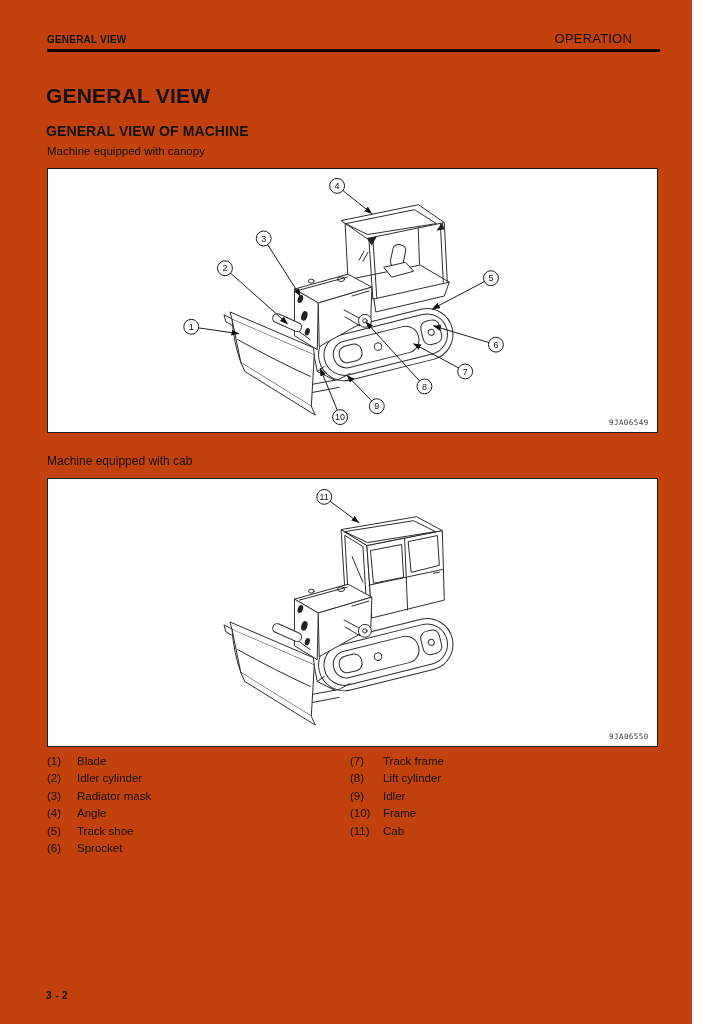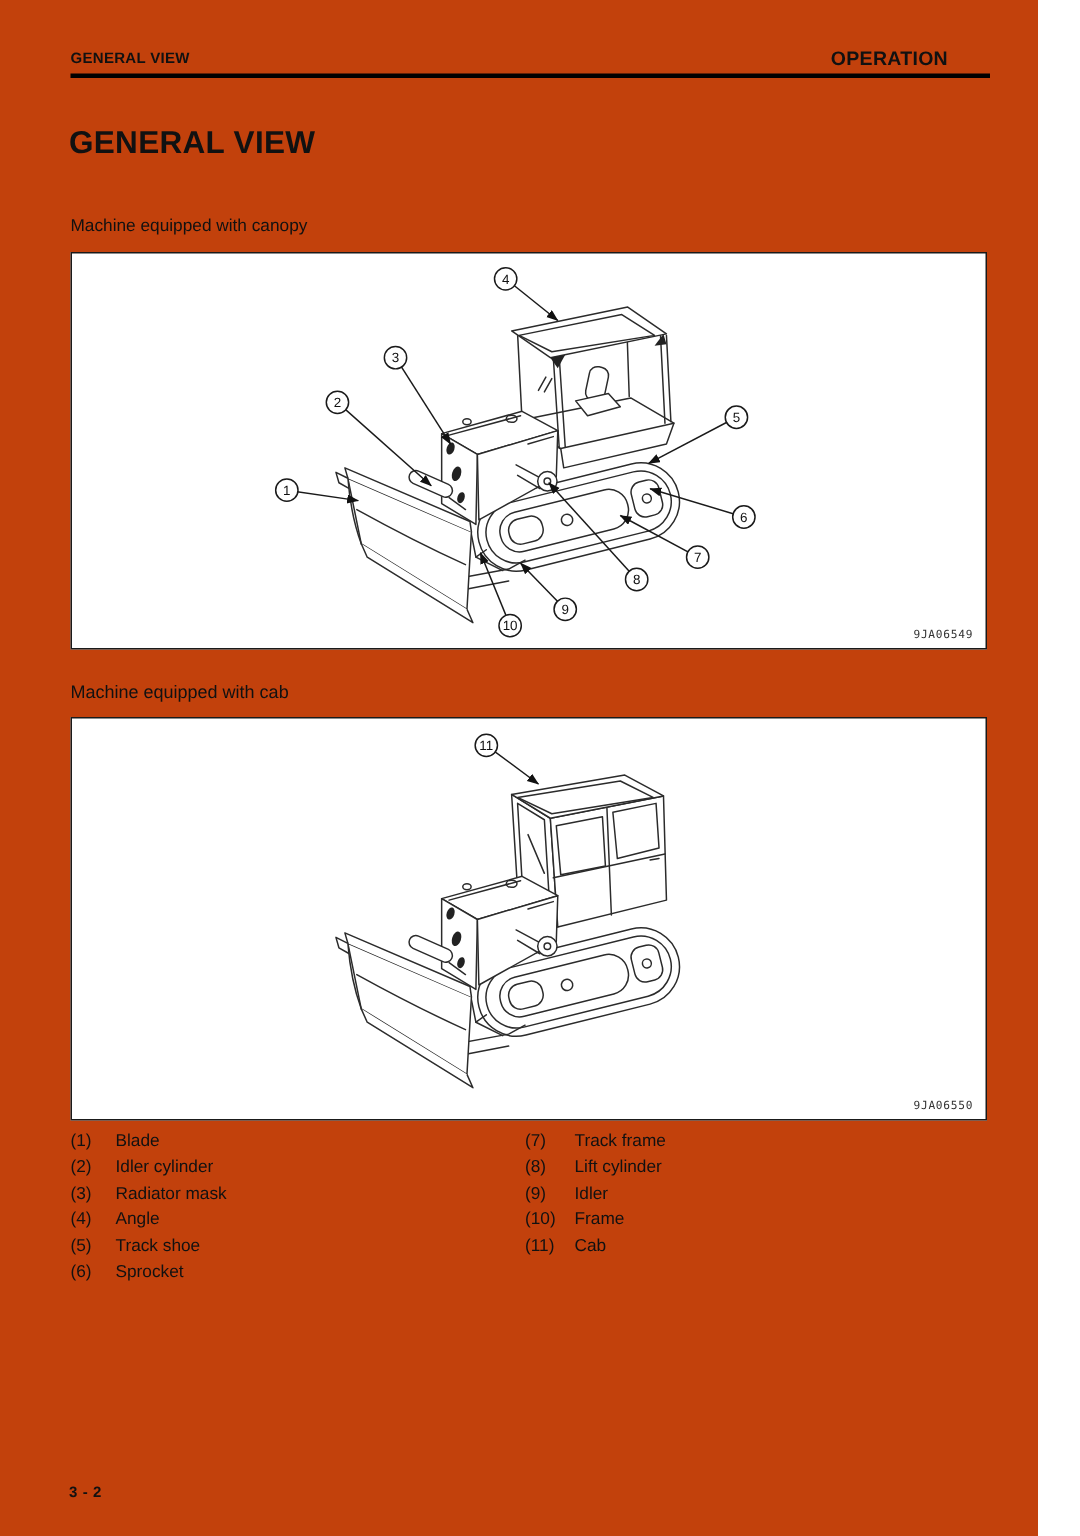--- a/index.html
+++ b/index.html
@@ -2,21 +2,21 @@
 <html><head>
 <meta charset="utf-8">
 <style>
   * { margin:0; padding:0; box-sizing:border-box; }
   html,body { background:#fff; }
   .page {
     position:relative; width:692px; height:1024px; background:#c2410c;
     font-family:"Liberation Sans", sans-serif; color:#111; overflow:hidden;
   }
   .hdr-left  { position:absolute; left:47px; top:34px; font-size:10px; font-weight:bold; letter-spacing:.2px; }
-  .hdr-right { position:absolute; right:60px; top:31px; font-size:13px; font-weight:bold; letter-spacing:.2px; }
+  .hdr-right { position:absolute; right:60px; top:31px; font-size:13px; font-weight:normal; letter-spacing:.2px; }
   .hdr-rule  { position:absolute; left:47px; top:49px; width:613px; height:3px; background:#000; }
   .h1 { position:absolute; left:46px; top:84px;  font-size:21px; font-weight:bold; letter-spacing:.2px; }
   .h2 { position:absolute; left:46px; top:123px; font-size:14px; font-weight:bold; letter-spacing:.1px; }
   .cap1 { position:absolute; left:47px; top:145px; font-size:11.5px; }
   .cap2 { position:absolute; left:47px; top:454px; font-size:12px; }
   .figbox { position:absolute; left:47px; border:1px solid #1a1a1a; background:#fff; }
   .figbox.f1 { top:168px; width:611px; height:265px; }
   .figbox.f2 { top:478px; width:611px; height:269px; }
   .figbox svg { display:block; width:100%; height:100%; }
   .figcode { font-family:"DejaVu Sans Mono", monospace; font-size:7.5px; fill:#333; letter-spacing:.5px; }
@@ -38,20 +38,21 @@
 </head>
 <body>
 
 <div class="page">
 
   <div class="hdr-left">GENERAL VIEW</div>
   <div class="hdr-right">OPERATION</div>
   <div class="hdr-rule"></div>
 
   <div class="h1">GENERAL VIEW</div>
+  <div class="h2">GENERAL VIEW OF MACHINE</div>
 
   <div class="cap1">Machine equipped with canopy</div>
 
   <div class="figbox f1">
     <svg viewBox="0 0 611 265">
       <defs>
         <marker id="ah1" markerWidth="10" markerHeight="8" refX="7.5" refY="3" orient="auto">
           <path d="M0 0 L8 3 L0 6 Z" fill="#111"></path>
         </marker>
       </defs>

